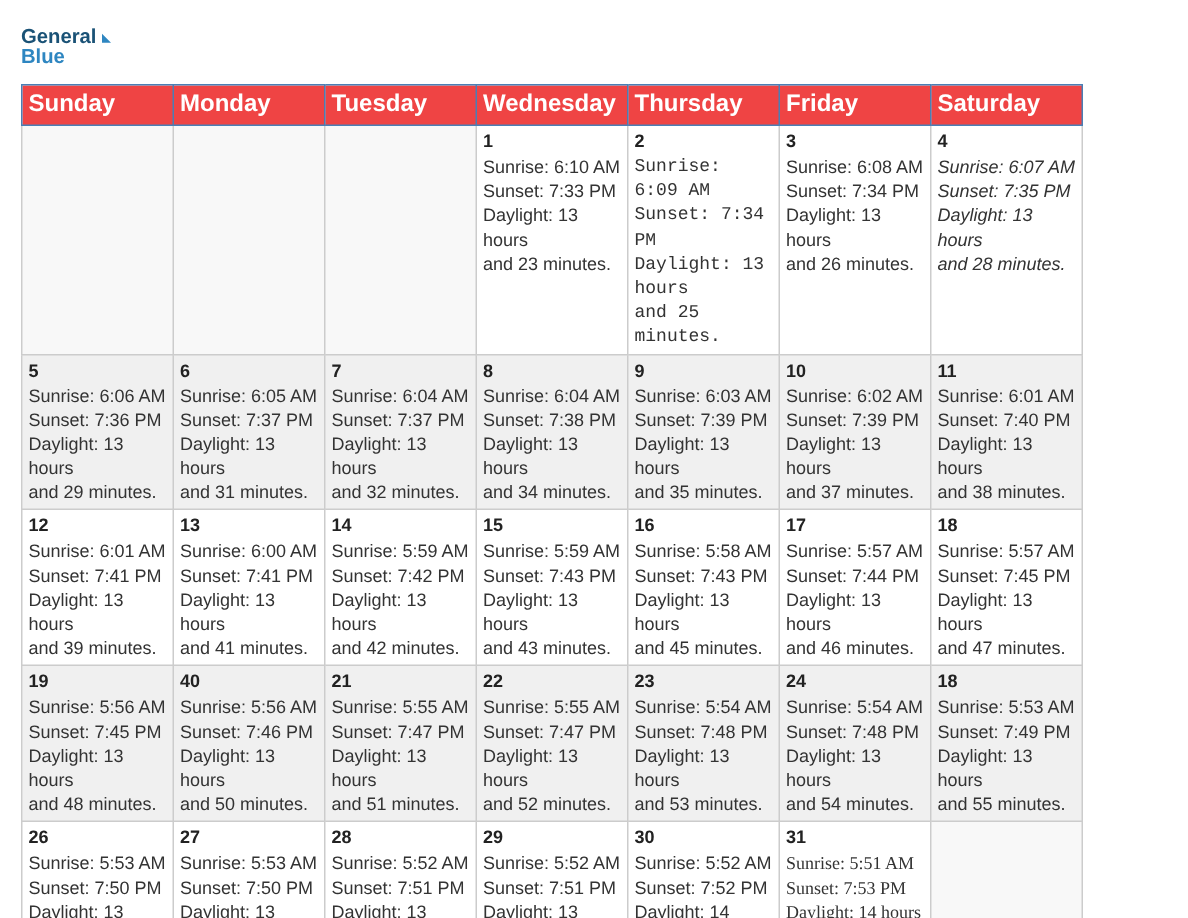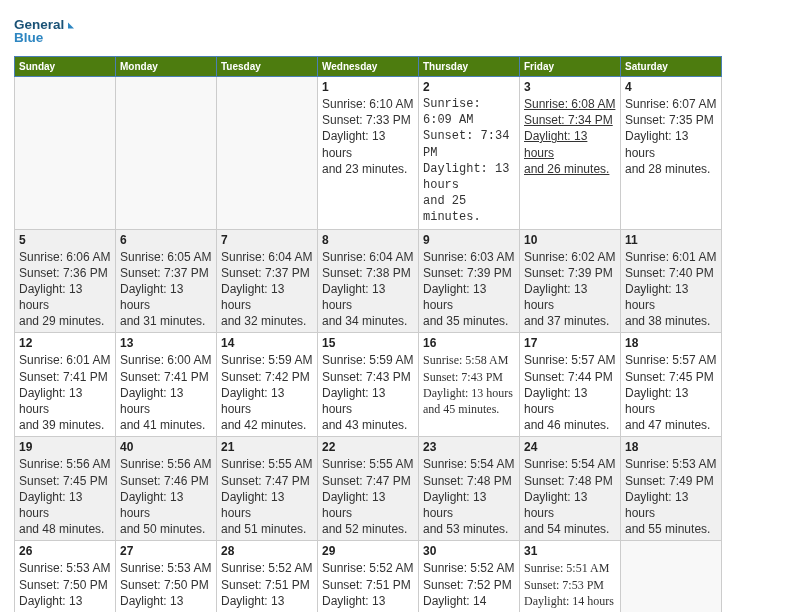--- a/index.html
+++ b/index.html
@@ -41,23 +41,23 @@
       color: #333;
     }
     .calendar {
       flex: 1;
       border: 1px solid #bbb;
       border-collapse: collapse;
       width: 100%;
       table-layout: fixed;
     }
     .calendar th {
-      background: #4d7c0f;
+      background: #ef4444;
       color: #fff;
-      font-size: 10px;
+      font-size: 16px;
       font-weight: bold;
       padding: 4px 4px;
       border: 1px solid #4a7fb5;
       text-align: left;
     }
     .calendar td {
       border: 1px solid #ccc;
       vertical-align: top;
       padding: 3px 4px;
       font-size: 9.5px;
@@ -127,28 +127,28 @@
           </td>
           <td>
             <div class="day-number">2</div>
             <div class="day-info" style="white-space: pre-line; font-family: Liberation Mono, monospace;">Sunrise: 6:09 AM
 Sunset: 7:34 PM
 Daylight: 13 hours
 and 25 minutes.</div>
           </td>
           <td>
             <div class="day-number">3</div>
-            <div class="day-info" style="white-space: pre-line; text-decoration: underline;">Sunrise: 6:08 AM
+            <div class="day-info" style="white-space: pre-line;">Sunrise: 6:08 AM
 Sunset: 7:34 PM
 Daylight: 13 hours
 and 26 minutes.</div>
           </td>
           <td>
             <div class="day-number">4</div>
-            <div class="day-info" style="white-space: pre-line;">Sunrise: 6:07 AM
+            <div class="day-info" style="white-space: pre-line; font-style: italic;">Sunrise: 6:07 AM
 Sunset: 7:35 PM
 Daylight: 13 hours
 and 28 minutes.</div>
           </td>
         </tr>
         <tr class="row-shaded">
           <td>
             <div class="day-number">5</div>
             <div class="day-info" style="white-space: pre-line;">Sunrise: 6:06 AM
 Sunset: 7:36 PM
@@ -222,21 +222,21 @@
           </td>
           <td>
             <div class="day-number">15</div>
             <div class="day-info" style="white-space: pre-line;">Sunrise: 5:59 AM
 Sunset: 7:43 PM
 Daylight: 13 hours
 and 43 minutes.</div>
           </td>
           <td>
             <div class="day-number">16</div>
-            <div class="day-info" style="white-space: pre-line; font-family: Liberation Serif, serif;">Sunrise: 5:58 AM
+            <div class="day-info" style="white-space: pre-line;">Sunrise: 5:58 AM
 Sunset: 7:43 PM
 Daylight: 13 hours
 and 45 minutes.</div>
           </td>
           <td>
             <div class="day-number">17</div>
             <div class="day-info" style="white-space: pre-line;">Sunrise: 5:57 AM
 Sunset: 7:44 PM
 Daylight: 13 hours
 and 46 minutes.</div>

